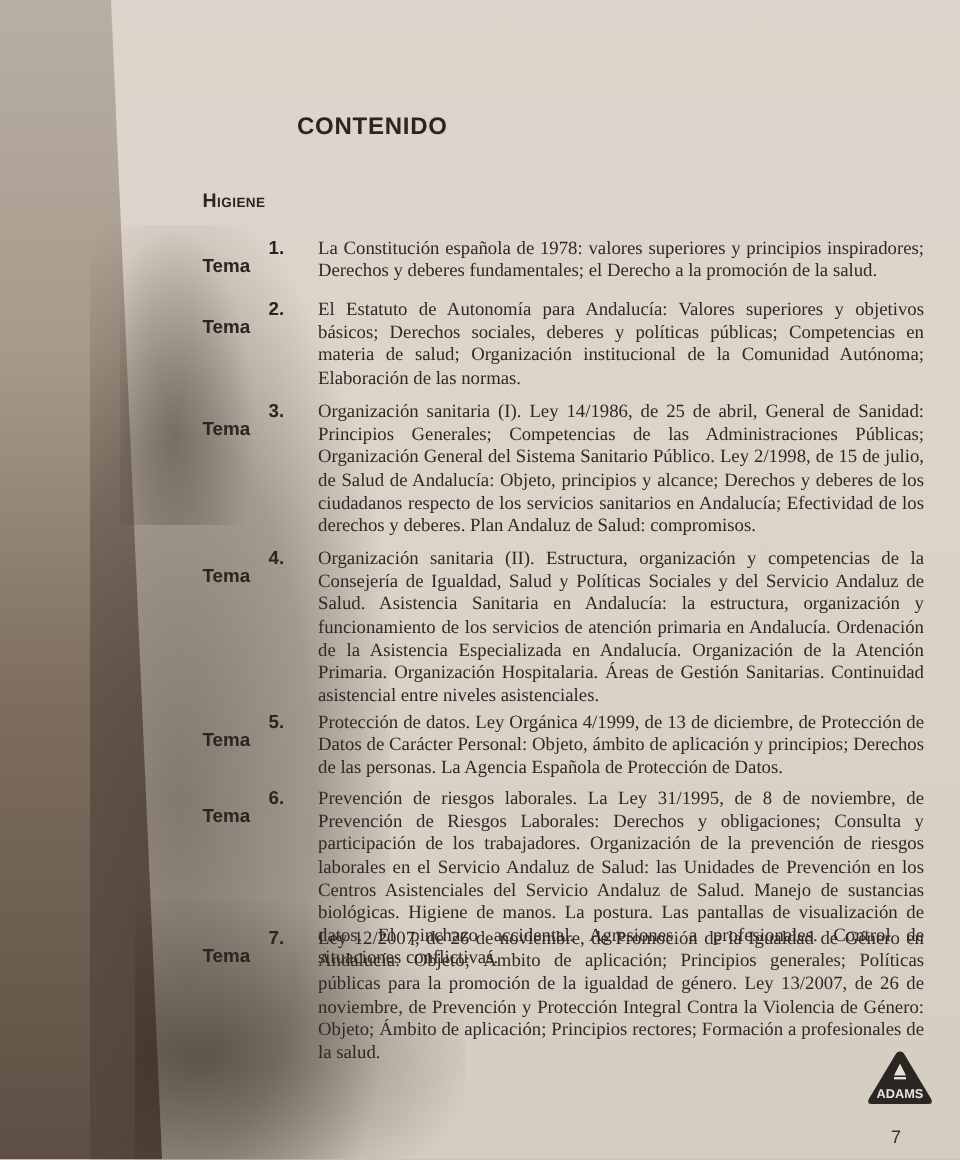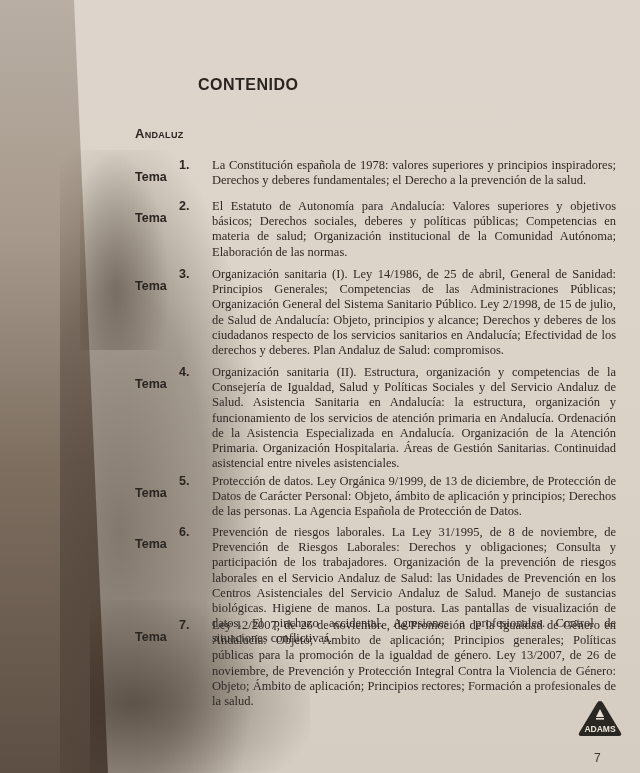--- a/index.html
+++ b/index.html
@@ -78,26 +78,26 @@
 </head>
 <body>
 
 <div class="page">
   <div class="left-page"></div>
   <div class="shadow-top"></div>
   <div class="shadow-main"></div>
   <div class="shadow-bottom"></div>
 
   <div class="title">CONTENIDO</div>
-  <div class="section">Andaluz</div>
+  <div class="section">Higiene</div>
 
   <div class="tema" style="top:158px;">
     <span class="tema-label">Tema</span>
     <span class="tema-num">1.</span>
-    <div class="tema-text">La Constitución española de 1978: valores superiores y principios inspiradores; Derechos y deberes fundamentales; el Derecho a la prevención de la salud.</div>
+    <div class="tema-text">La Constitución española de 1978: valores superiores y principios inspiradores; Derechos y deberes fundamentales; el Derecho a la promoción de la salud.</div>
   </div>
 
   <div class="tema" style="top:199px;">
     <span class="tema-label">Tema</span>
     <span class="tema-num">2.</span>
     <div class="tema-text">El Estatuto de Autonomía para Andalucía: Valores superiores y objetivos básicos; Derechos sociales, deberes y políticas públicas; Competencias en materia de salud; Organización institucional de la Comunidad Autónoma; Elaboración de las normas.</div>
   </div>
 
   <div class="tema" style="top:267px;">
     <span class="tema-label">Tema</span>
@@ -107,21 +107,21 @@
 
   <div class="tema" style="top:365px;">
     <span class="tema-label">Tema</span>
     <span class="tema-num">4.</span>
     <div class="tema-text">Organización sanitaria (II). Estructura, organización y competencias de la Consejería de Igualdad, Salud y Políticas Sociales y del Servicio Andaluz de Salud. Asistencia Sanitaria en Andalucía: la estructura, organización y funcionamiento de los servicios de atención primaria en Andalucía. Ordenación de la Asistencia Especializada en Andalucía. Organización de la Atención Primaria. Organización Hospitalaria. Áreas de Gestión Sanitarias. Continuidad asistencial entre niveles asistenciales.</div>
   </div>
 
   <div class="tema" style="top:474px;">
     <span class="tema-label">Tema</span>
     <span class="tema-num">5.</span>
-    <div class="tema-text">Protección de datos. Ley Orgánica 9/1999, de 13 de diciembre, de Protección de Datos de Carácter Personal: Objeto, ámbito de aplicación y principios; Derechos de las personas. La Agencia Española de Protección de Datos.</div>
+    <div class="tema-text">Protección de datos. Ley Orgánica 4/1999, de 13 de diciembre, de Protección de Datos de Carácter Personal: Objeto, ámbito de aplicación y principios; Derechos de las personas. La Agencia Española de Protección de Datos.</div>
   </div>
 
   <div class="tema" style="top:525px;">
     <span class="tema-label">Tema</span>
     <span class="tema-num">6.</span>
     <div class="tema-text">Prevención de riesgos laborales. La Ley 31/1995, de 8 de noviembre, de Prevención de Riesgos Laborales: Derechos y obligaciones; Consulta y participación de los trabajadores. Organización de la prevención de riesgos laborales en el Servicio Andaluz de Salud: las Unidades de Prevención en los Centros Asistenciales del Servicio Andaluz de Salud. Manejo de sustancias biológicas. Higiene de manos. La postura. Las pantallas de visualización de datos. El pinchazo accidental. Agresiones a profesionales. Control de situaciones conflictivas.</div>
   </div>
 
   <div class="tema" style="top:618px;">
     <span class="tema-label">Tema</span>

